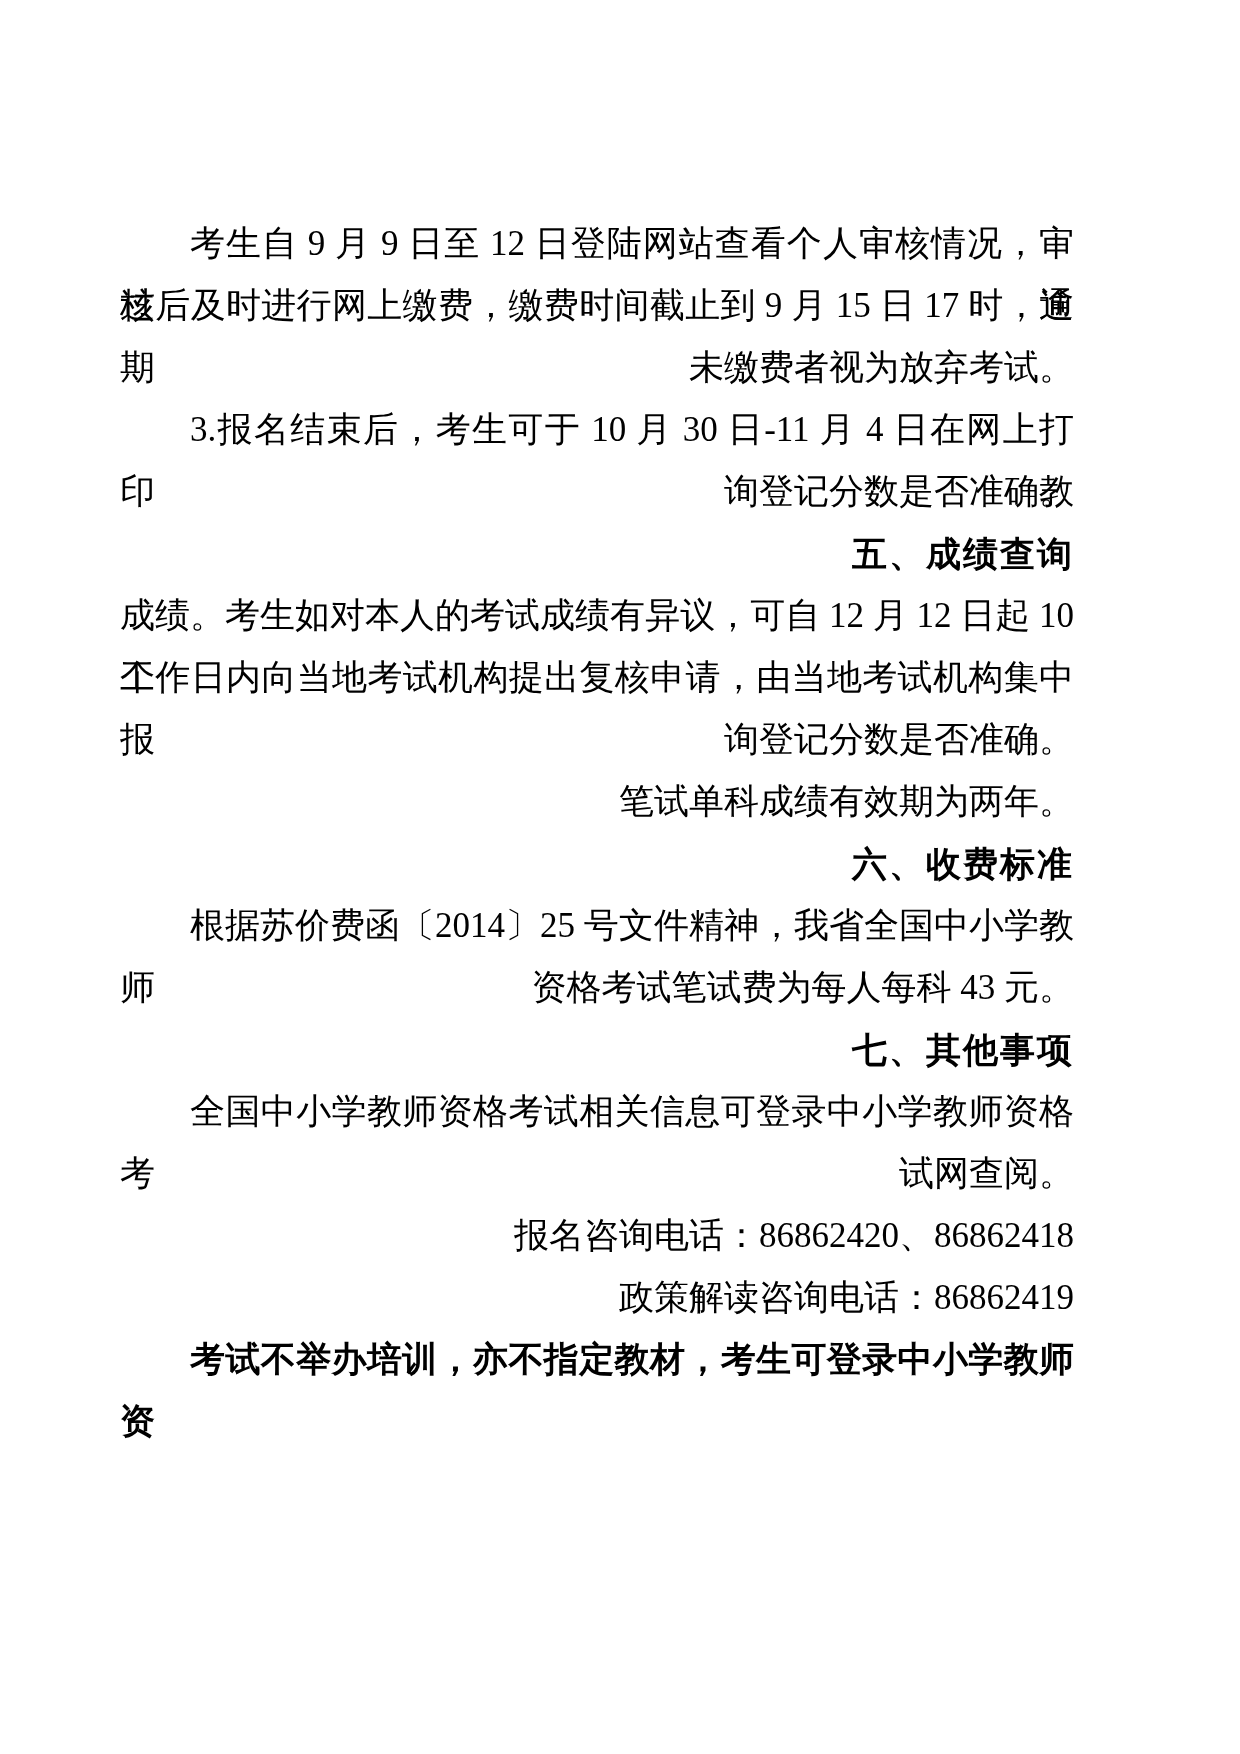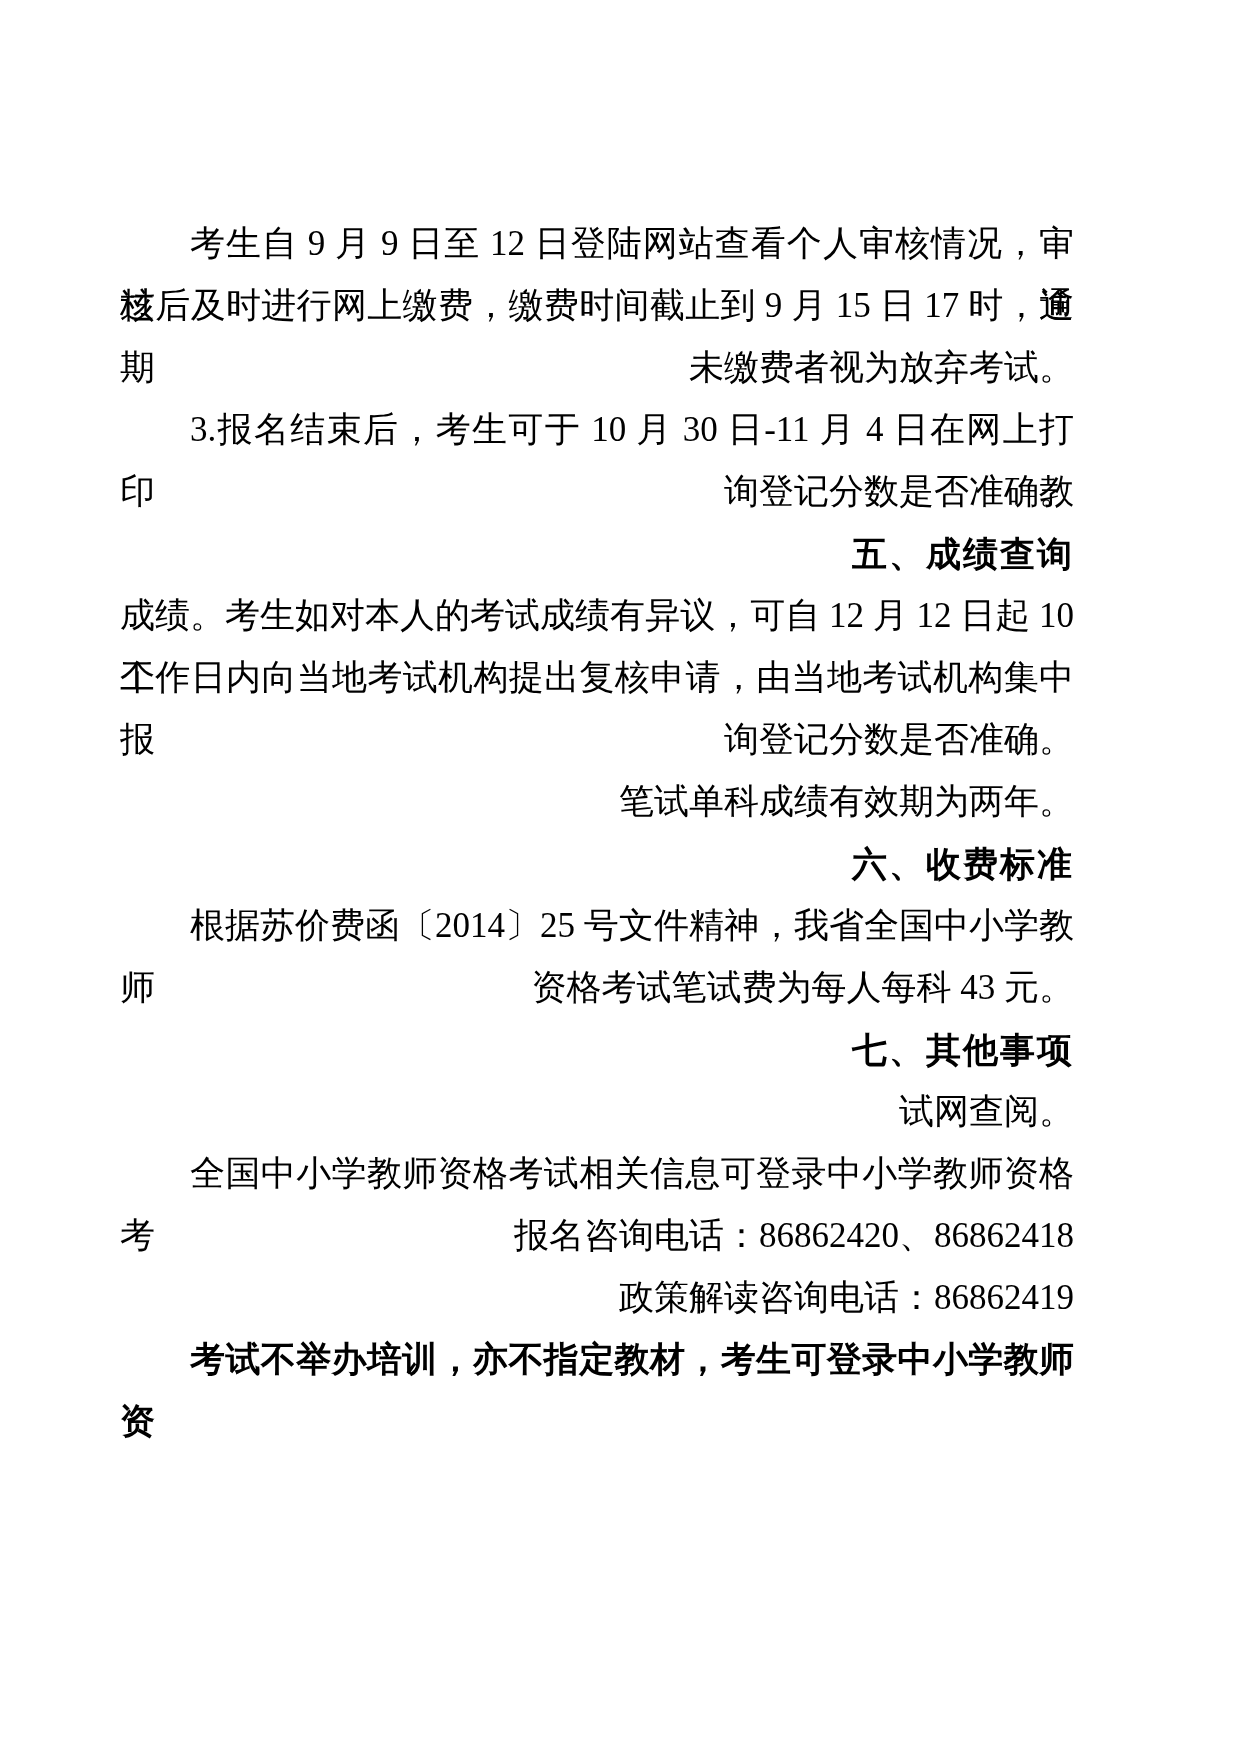--- a/index.html
+++ b/index.html
@@ -66,19 +66,19 @@
       <p class="line body">询登记分数是否准确。</p>
       <p class="line heading indent">五、成绩查询</p>
       <p class="line body fill">成绩。考生如对本人的考试成绩有异议，可自 12 月 12 日起 10 个</p>
       <p class="line body fill">工作日内向当地考试机构提出复核申请，由当地考试机构集中报</p>
       <p class="line body">询登记分数是否准确。</p>
       <p class="line body indent">笔试单科成绩有效期为两年。</p>
       <p class="line heading indent">六、收费标准</p>
       <p class="line body indent fill">根据苏价费函〔2014〕25 号文件精神，我省全国中小学教师</p>
       <p class="line body">资格考试笔试费为每人每科 43 元。</p>
       <p class="line heading indent">七、其他事项</p>
+      <p class="line body indent fill">全国中小学教师资格考试相关信息可登录中小学教师资格考</p>
       <p class="line body">试网查阅。</p>
-      <p class="line body indent fill">全国中小学教师资格考试相关信息可登录中小学教师资格考</p>
       <p class="line body indent">报名咨询电话：86862420、86862418</p>
       <p class="line body indent">政策解读咨询电话：86862419</p>
       <p class="line bold-note indent fill">考试不举办培训，亦不指定教材，考生可登录中小学教师资</p>
     </section>
 </main>
 
 </body></html>

